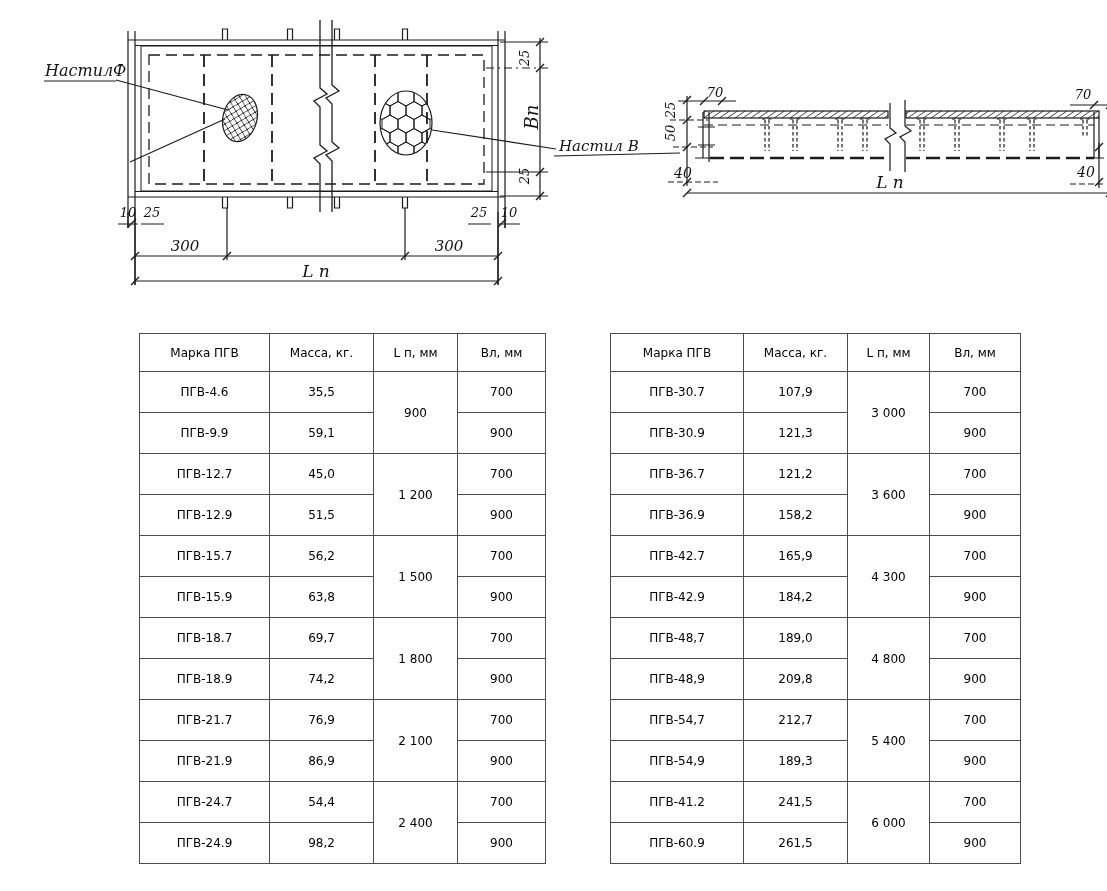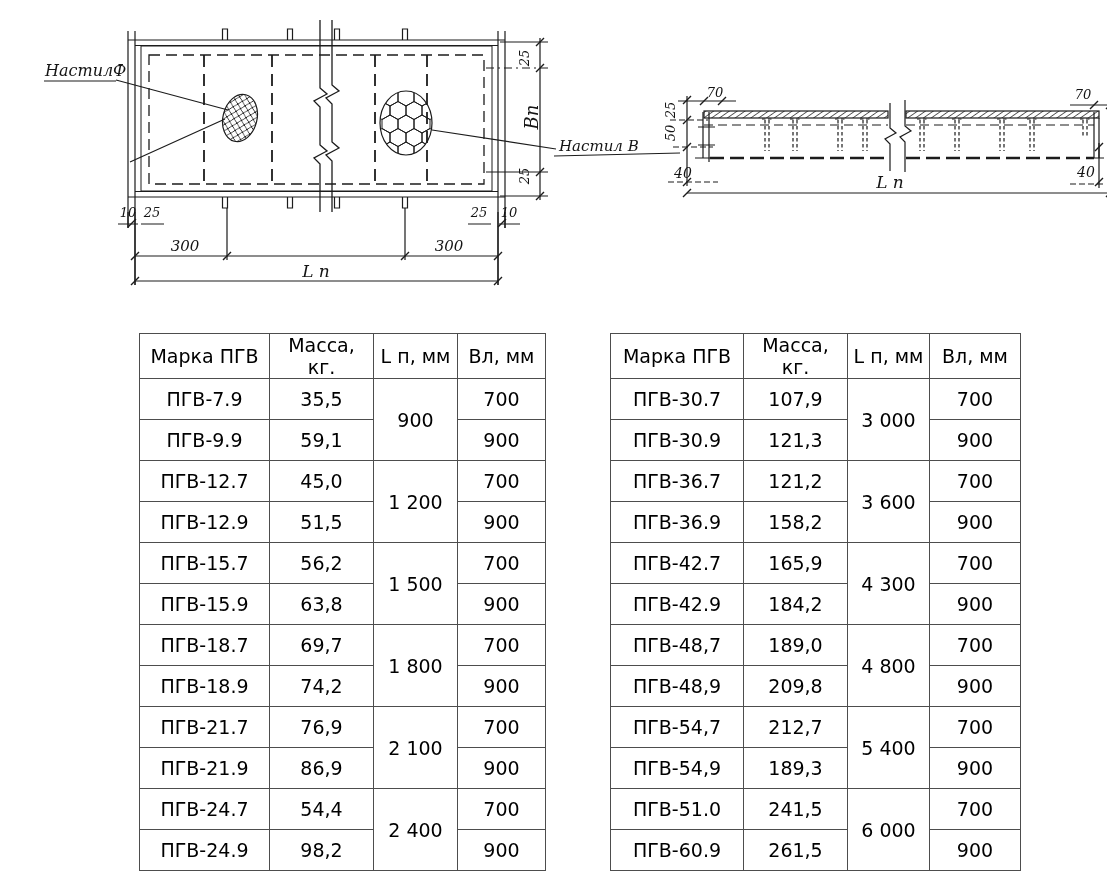--- a/index.html
+++ b/index.html
@@ -1,21 +1,21 @@
 <!DOCTYPE html>
 <html><head>
 <meta charset="utf-8">
 <style>
   html,body{margin:0;padding:0;background:#fff;}
   .canvas{position:relative;width:1107px;height:891px;background:#ffffff;overflow:hidden;
           font-family:"DejaVu Sans",sans-serif;margin-left:32px;}
   svg.drawing{position:absolute;top:0;left:0;}
   .hand text{font-family:"DejaVu Serif",serif;font-style:italic;fill:#141414;}
   table.spec{position:absolute;border-collapse:collapse;table-layout:fixed;
-             font-family:"DejaVu Sans",sans-serif;font-size:19px;color:#000;}
+             font-family:"DejaVu Sans",sans-serif;font-size:12px;color:#000;}
   table.spec th, table.spec td{border:1px solid #4d4d4d;text-align:center;vertical-align:middle;
              padding:0 4px;font-weight:normal;background:#fff;}
   table.spec th{height:37px;}
   table.spec td{height:40px;}
   table.spec-left{left:107px;top:333px;width:406px;}
   table.spec-right{left:578px;top:333px;width:410px;}
 </style>
 </head>
 <body>
 
@@ -118,21 +118,21 @@
   <thead>
         <tr>
           <th>Марка ПГВ</th>
           <th>Масса, кг.</th>
           <th>L п, мм</th>
           <th>Вл, мм</th>
         </tr>
       </thead>
       <tbody>
         <tr>
-          <td>ПГВ-7.9</td>
+          <td>ПГВ-4.6</td>
           <td>35,5</td>
           <td rowspan="2">900</td>
           <td>700</td>
         </tr>
         <tr>
           <td>ПГВ-9.9</td>
           <td>59,1</td>
           <td>900</td>
         </tr>
         <tr>
@@ -258,21 +258,21 @@
           <td>212,7</td>
           <td rowspan="2">5 400</td>
           <td>700</td>
         </tr>
         <tr>
           <td>ПГВ-54,9</td>
           <td>189,3</td>
           <td>900</td>
         </tr>
         <tr>
-          <td>ПГВ-51.0</td>
+          <td>ПГВ-41.2</td>
           <td>241,5</td>
           <td rowspan="2">6 000</td>
           <td>700</td>
         </tr>
         <tr>
           <td>ПГВ-60.9</td>
           <td>261,5</td>
           <td>900</td>
         </tr>
       </tbody>

